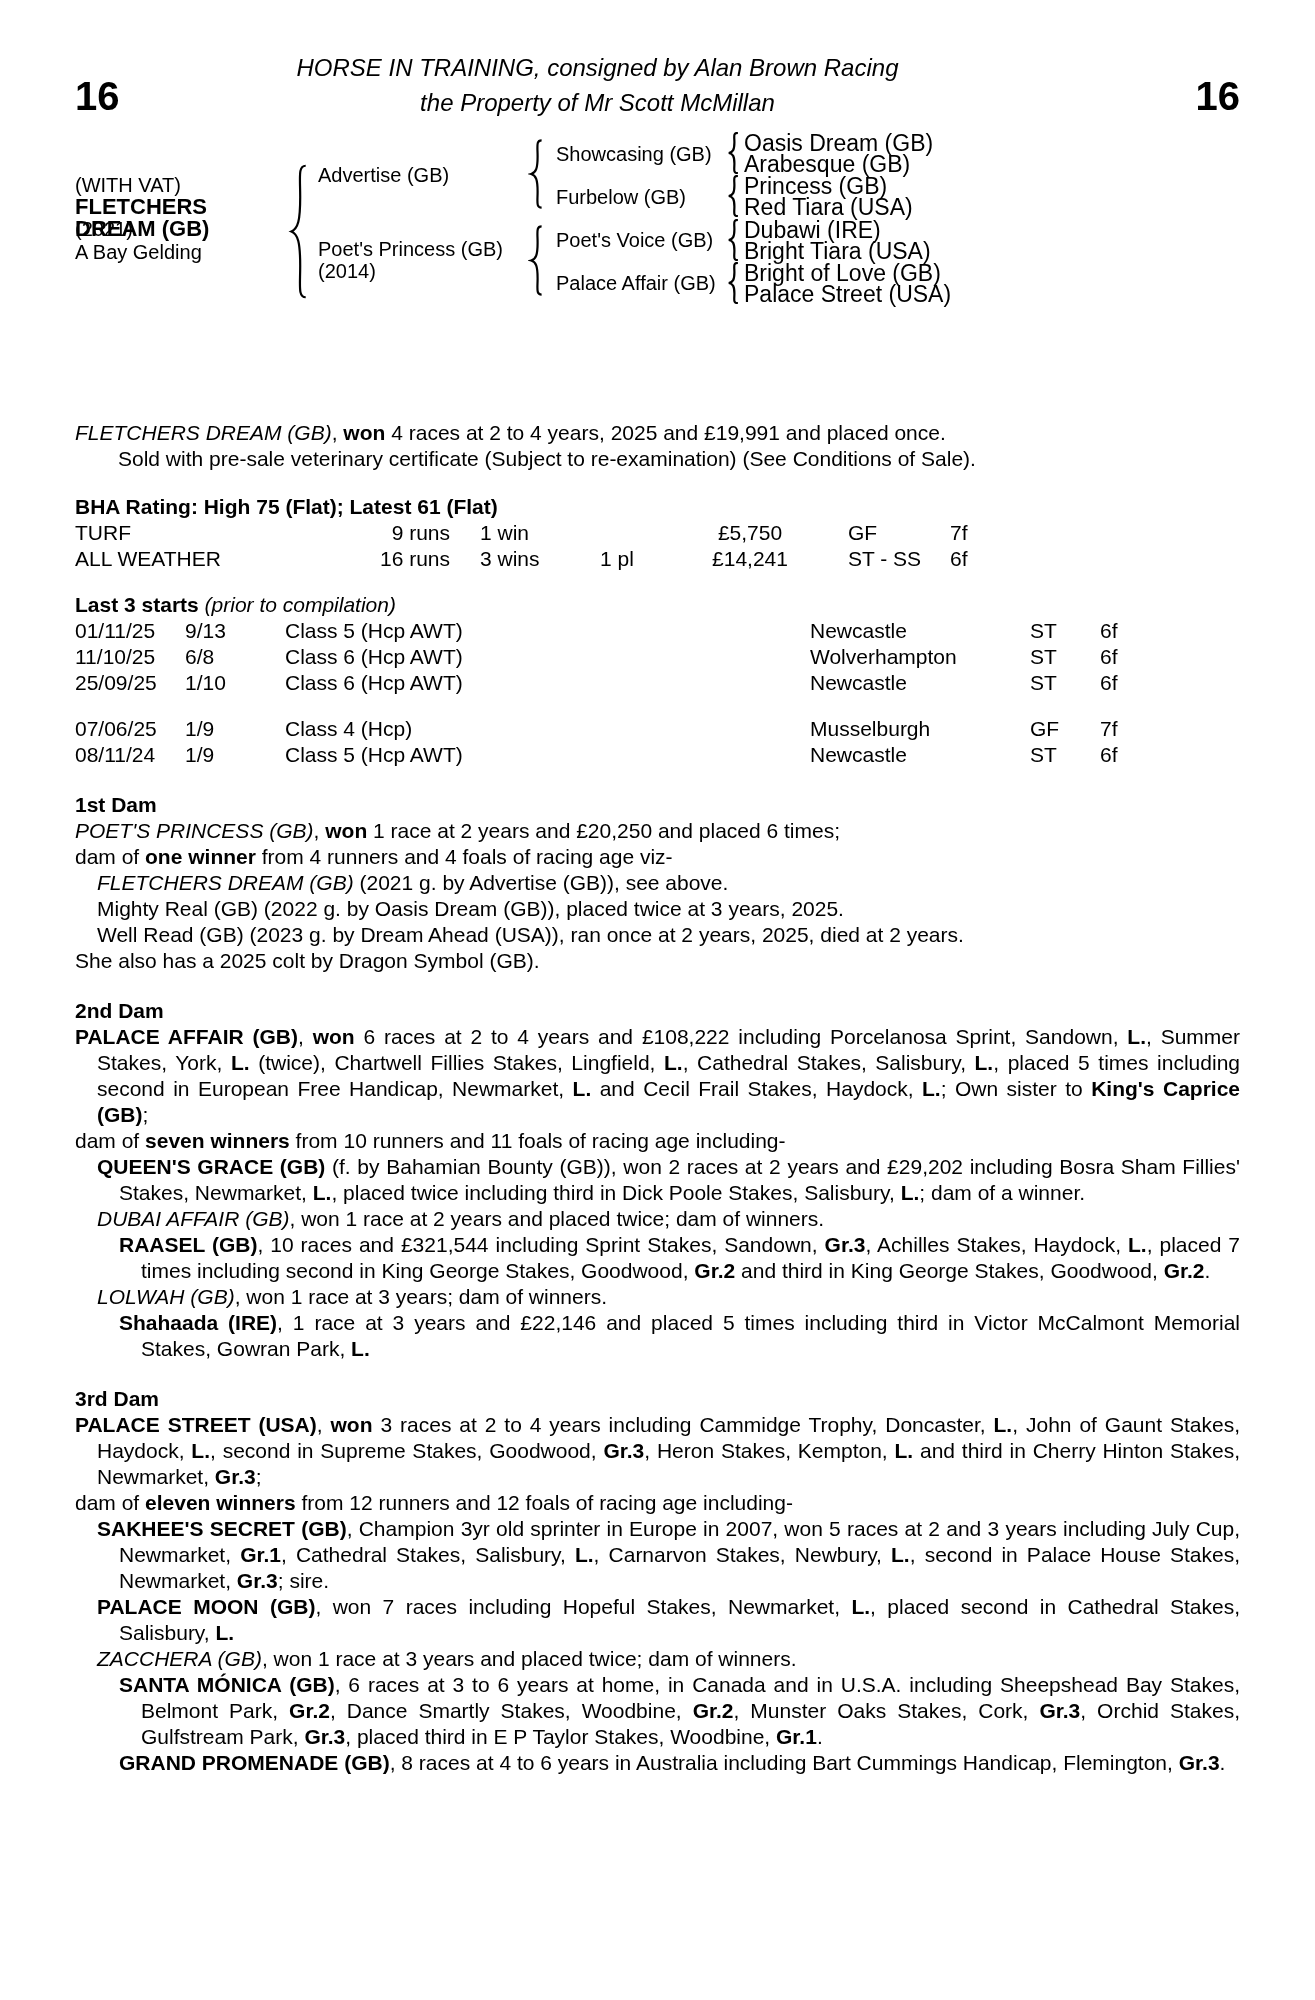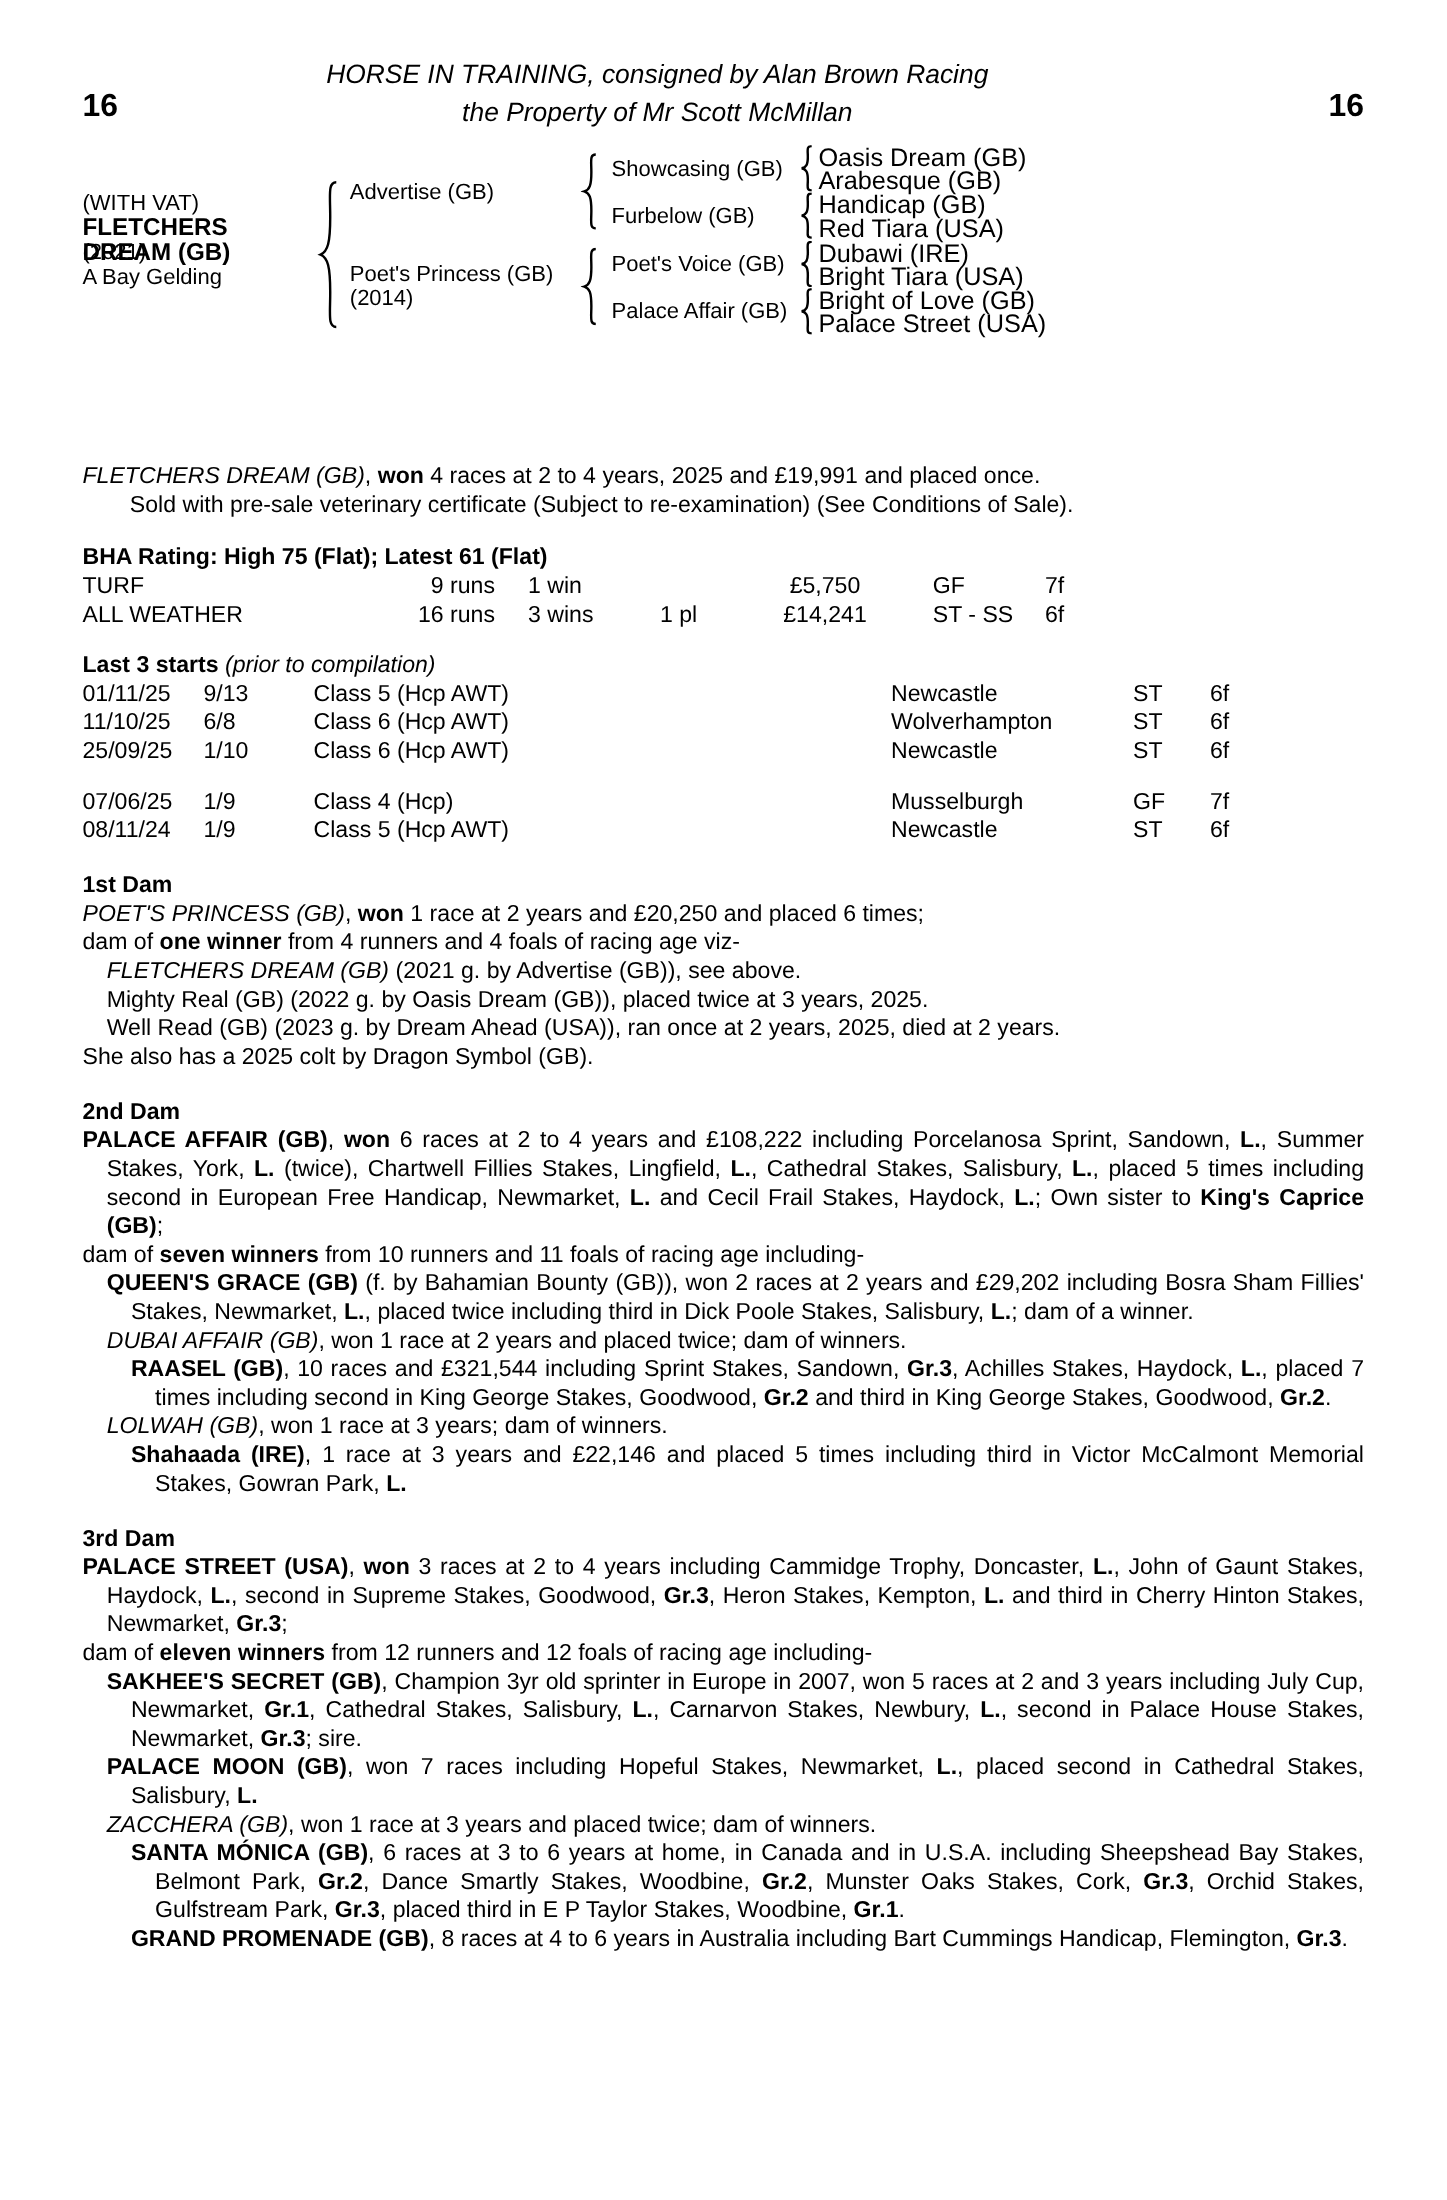--- a/index.html
+++ b/index.html
@@ -1,21 +1,21 @@
 <!DOCTYPE html>
 <html><head>
 <meta charset="utf-8">
 <style>
   html,body{margin:0;padding:0;}
   body{width:1315px;height:2000px;background:#ffffff;color:#000;overflow:hidden;
        font-family:"Liberation Sans","DejaVu Sans",sans-serif;font-size:21px;line-height:26px;}
   .content{width:1165px;margin:0 75px;}
   
   .hdr{position:relative;height:130px;}
-  .pgnum{position:absolute;top:76px;font-size:29px;font-weight:bold;line-height:40px;}
+  .pgnum{position:absolute;top:76px;font-size:40px;font-weight:bold;line-height:40px;}
   .pgnum.left{left:0;} .pgnum.right{right:0;}
   .title{position:absolute;left:0;right:120px;text-align:center;font-style:italic;font-size:24px;}
   .title.l1{top:55px;} .title.l2{top:90px;}
   
   .ped{position:relative;height:195px;}
   .ped span{position:absolute;white-space:nowrap;}
   .pedname{font-size:20px;line-height:22px;}
   .g3{font-size:23px;line-height:21px;}
   .b{font-weight:bold;}
   .brace{position:absolute;}
@@ -91,21 +91,21 @@
       </svg>
     <svg class="brace" style="left:651px;top:89px;width:14px;height:42px;" viewBox="0 0 20 100" preserveAspectRatio="none">
         <path d="M17 2 C10 2 12 10 12 25 C12 42 10 48 4 50 C10 52 12 58 12 75 C12 90 10 98 17 98" fill="none" stroke="#000" stroke-width="2.2" vector-effect="non-scaling-stroke"></path>
       </svg>
     <svg class="brace" style="left:651px;top:132px;width:14px;height:42px;" viewBox="0 0 20 100" preserveAspectRatio="none">
         <path d="M17 2 C10 2 12 10 12 25 C12 42 10 48 4 50 C10 52 12 58 12 75 C12 90 10 98 17 98" fill="none" stroke="#000" stroke-width="2.2" vector-effect="non-scaling-stroke"></path>
       </svg>
 
     <span class="g3" style="left:669px;top:3px;">Oasis Dream (GB)</span>
     <span class="g3" style="left:669px;top:24px;">Arabesque (GB)</span>
-    <span class="g3" style="left:669px;top:46px;">Handicap (GB)</span>
+    <span class="g3" style="left:669px;top:46px;">Princess (GB)</span>
     <span class="g3" style="left:669px;top:67px;">Red Tiara (USA)</span>
     <span class="g3" style="left:669px;top:90px;">Dubawi (IRE)</span>
     <span class="g3" style="left:669px;top:111px;">Bright Tiara (USA)</span>
     <span class="g3" style="left:669px;top:133px;">Bright of Love (GB)</span>
     <span class="g3" style="left:669px;top:154px;">Palace Street (USA)</span>
   </div>
 
   <div class="rr">
     <div><span class="s-i">FLETCHERS DREAM (GB)</span><span>, </span><span class="s-b">won</span><span> 4 races at 2 to 4 years, 2025 and £19,991 and placed once.</span></div>
     <div class="rr2"><span>Sold with pre-sale veterinary certificate (Subject to re-examination) (See Conditions of Sale).</span></div>

